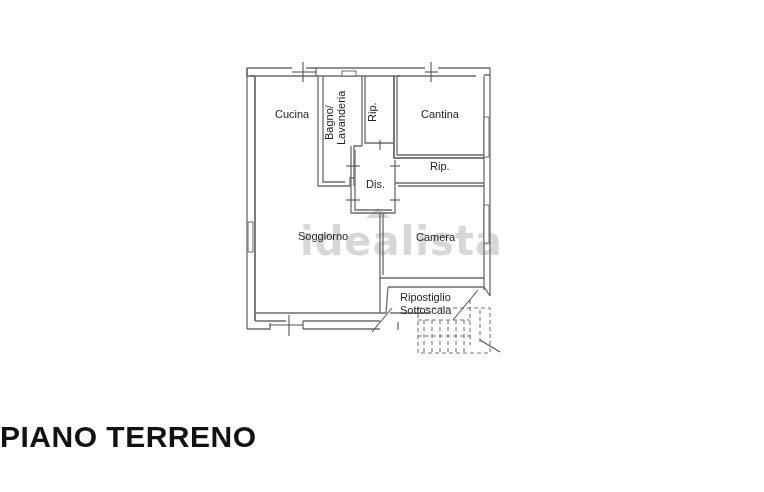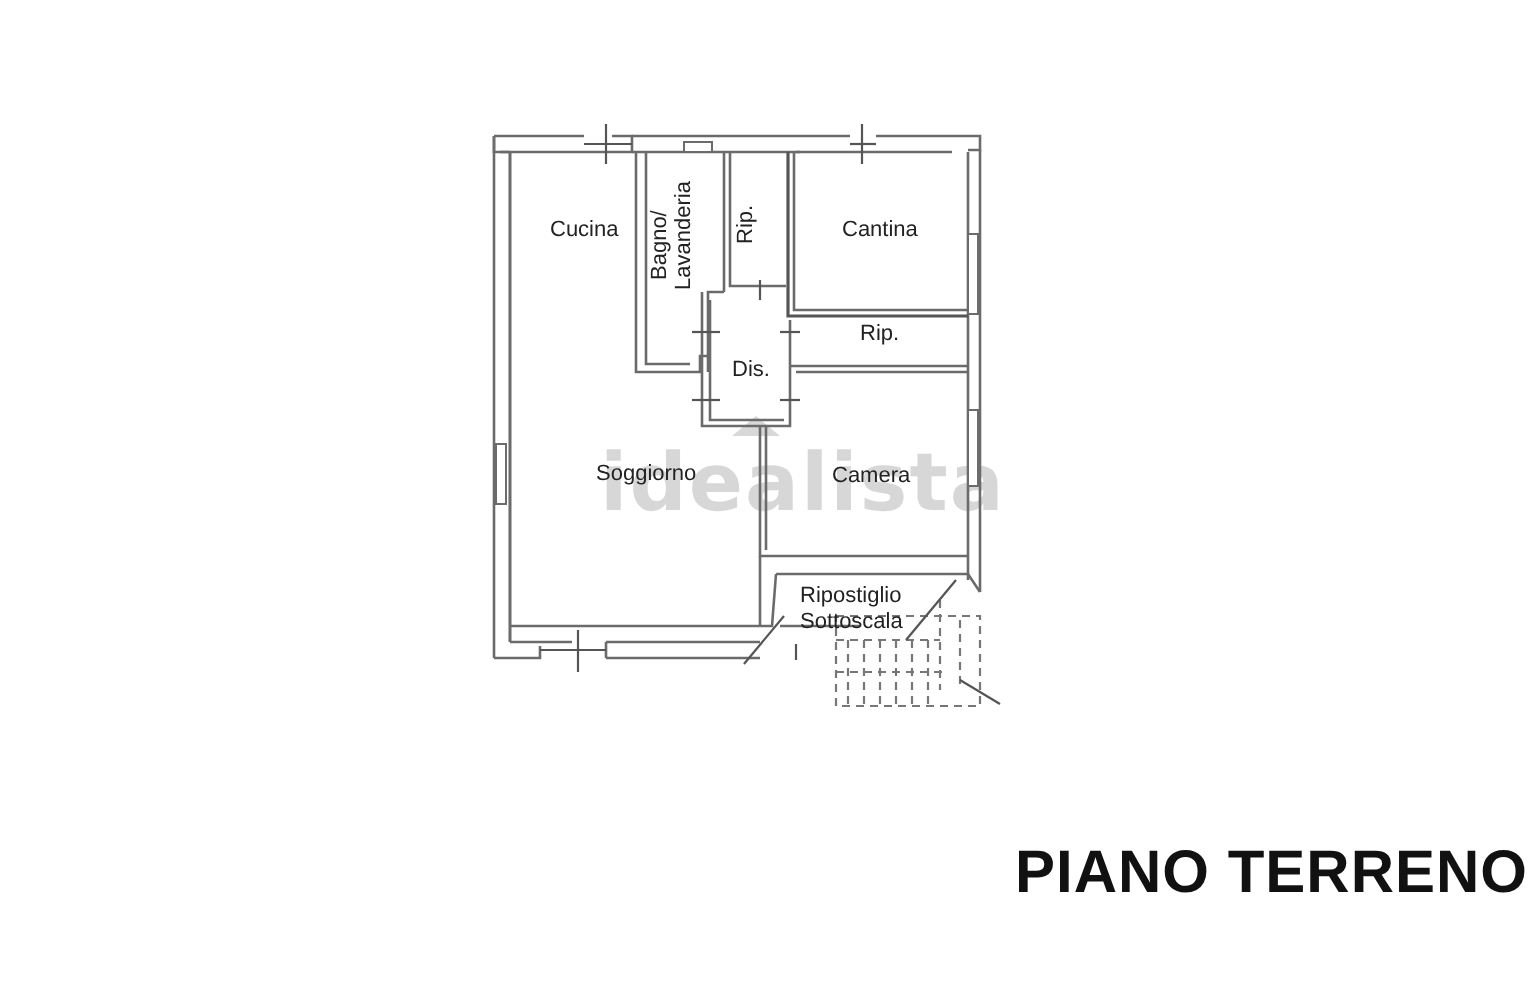--- a/index.html
+++ b/index.html
@@ -5,21 +5,21 @@
   html, body { margin:0; padding:0; background:#ffffff; }
   body { width:764px; height:492px; position:relative; overflow:hidden; font-family:"Liberation Sans", sans-serif; }
   #plan { position:absolute; left:0; top:0; width:764px; height:492px; }
   .wall { fill:none; stroke:#6b6b6b; stroke-width:1.3; }
   .wall-dark { fill:none; stroke:#555; stroke-width:1.6; }
   .door { stroke:#555; stroke-width:1.1; fill:none; }
   .win { fill:#fff; stroke:#6b6b6b; stroke-width:1; }
   .dash { fill:none; stroke:#777; stroke-width:1.1; stroke-dasharray:4 3; }
   .room-label { font-family:"Liberation Sans", sans-serif; font-size:11px; fill:#222; }
   .watermark { font-family:"DejaVu Sans", sans-serif; font-size:40px; fill:#b8b8b8; opacity:0.55; font-weight:bold; letter-spacing:1px; }
-  .title { position:absolute; left:0; width:764px; top:420px; text-align:right; font-size:30px; font-weight:bold; color:#111; font-family:"Liberation Sans", sans-serif; letter-spacing:0.5px; }
+  .title { position:absolute; left:0; width:764px; top:420px; text-align:left; font-size:30px; font-weight:bold; color:#111; font-family:"Liberation Sans", sans-serif; letter-spacing:0.5px; }
 </style>
 </head>
 <body>
 
 <svg id="plan" viewBox="0 0 764 492" xmlns="http://www.w3.org/2000/svg">
 
   <g>
     <polygon points="378,208 366,218 390,218" fill="#b8b8b8" opacity="0.55"></polygon>
     <text class="watermark" x="300" y="255">idealista</text>
   </g>

